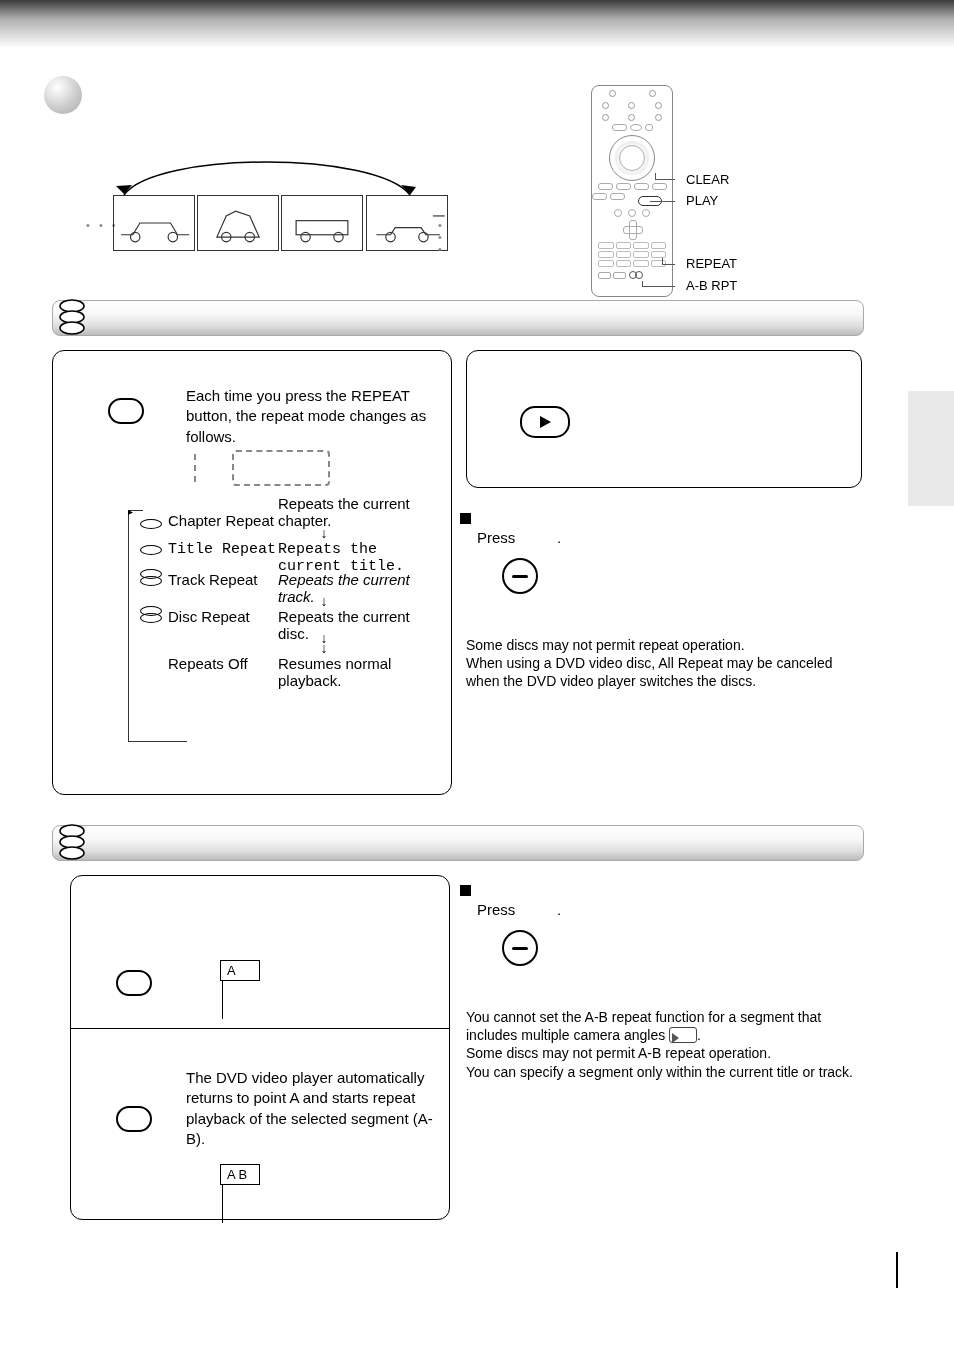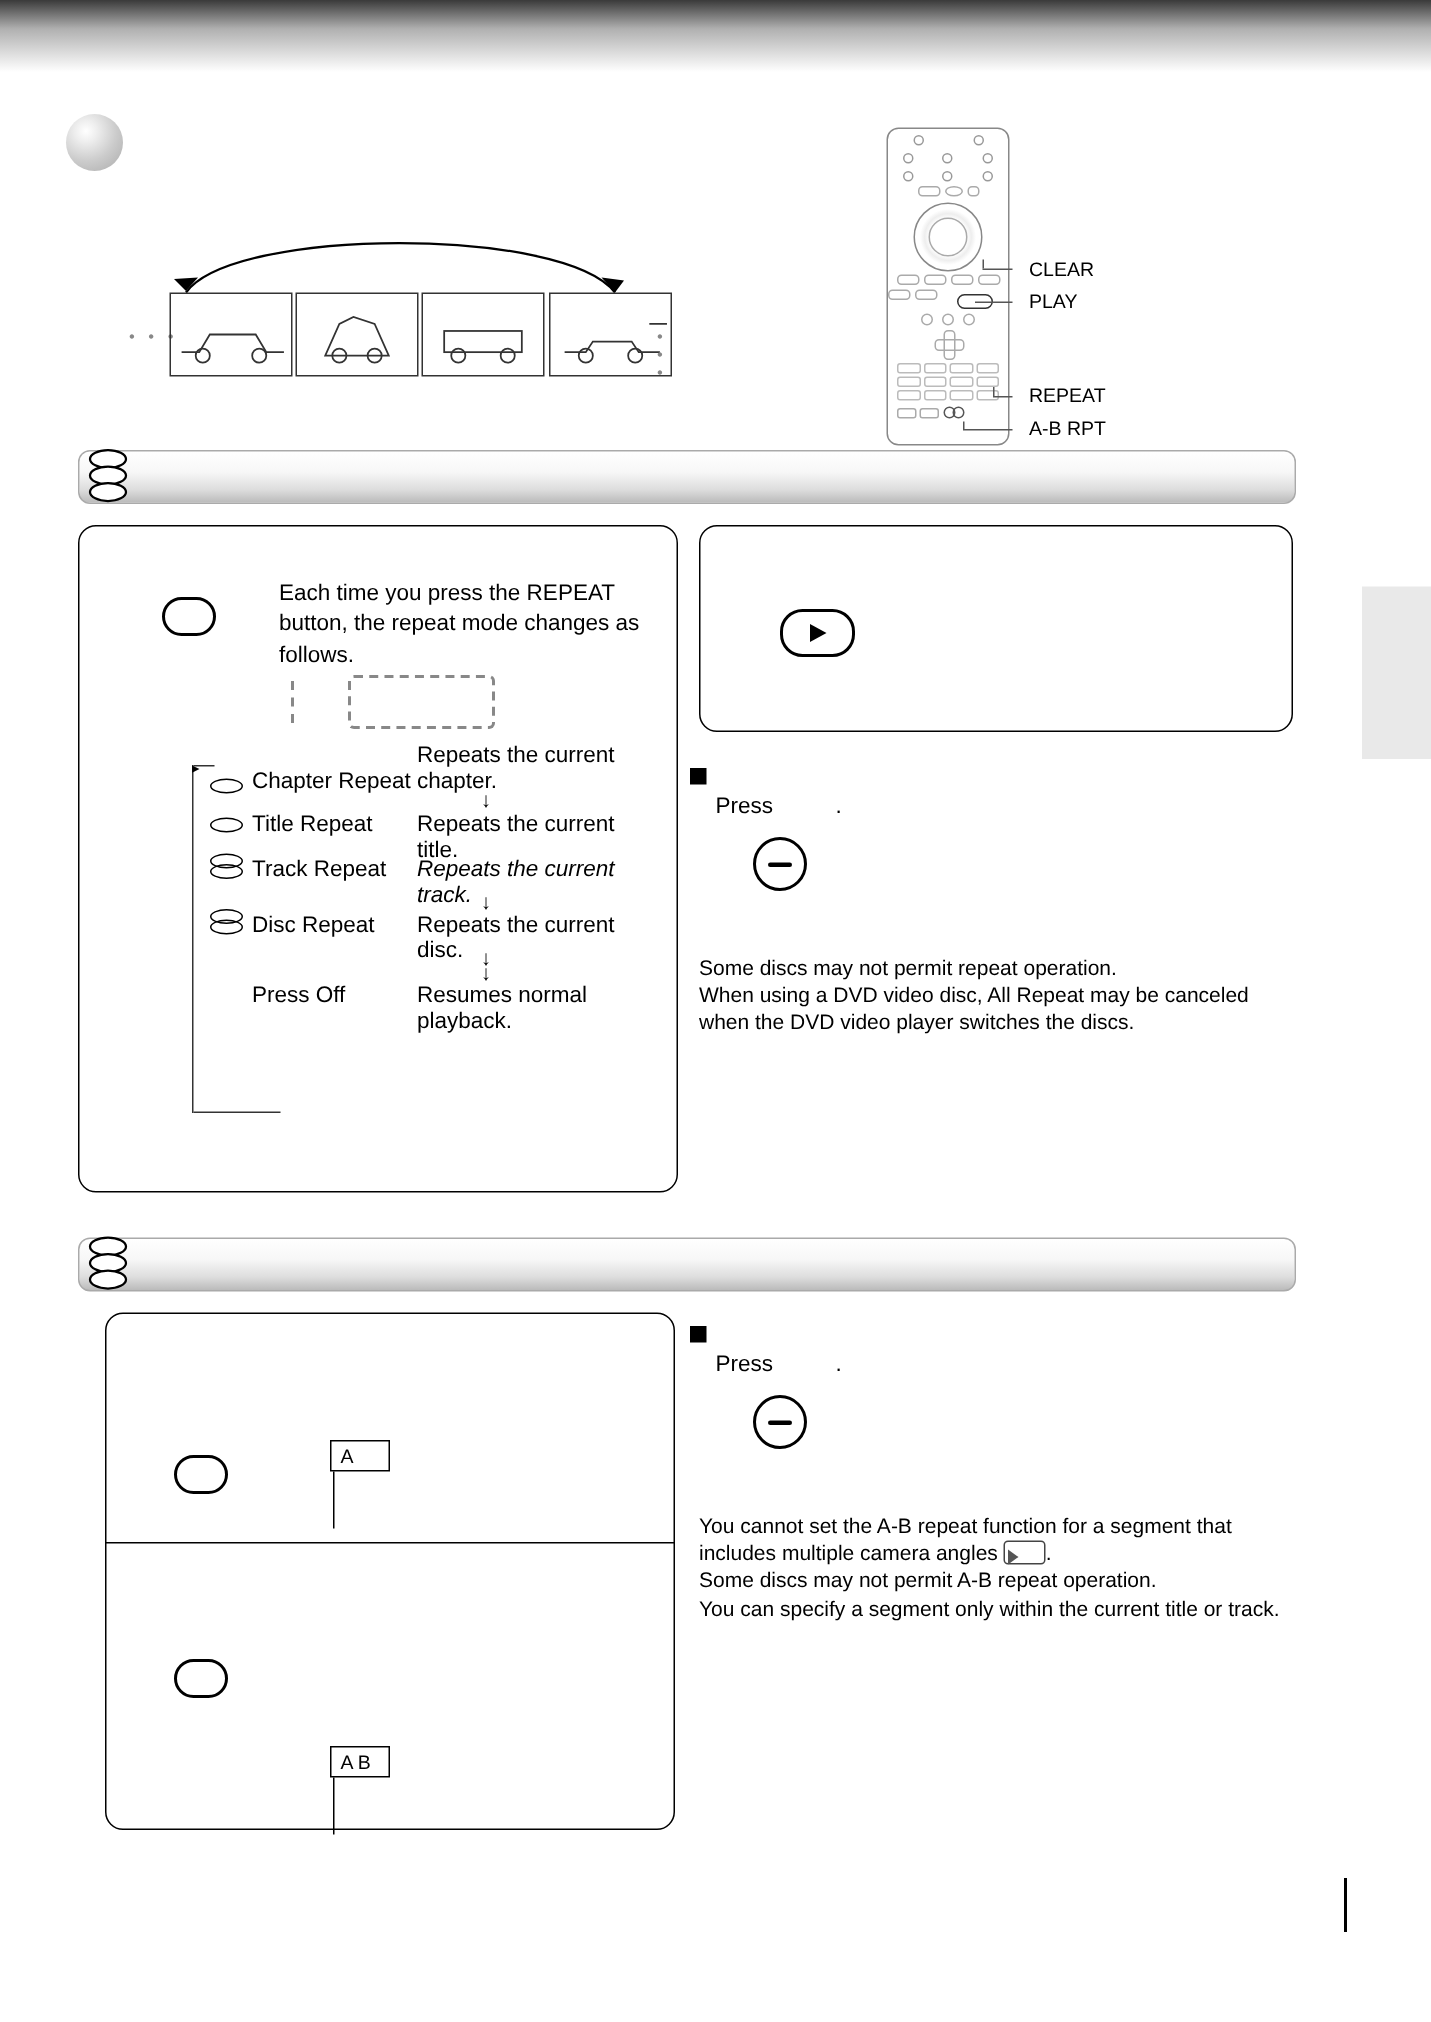--- a/index.html
+++ b/index.html
@@ -215,21 +215,21 @@
   </div>
   <div class="repeat-table" style="top:503px;left:140px;width:300px;">
 
     <div class="row" style="display:flex;align-items:flex-end;">
       <span class="ring" style="margin-top:4px;"></span>
       <span class="mode" style="margin-left:6px;width:110px;">Chapter Repeat</span>
       <span class="desc" style="width:150px;">Repeats the current chapter.</span>
     </div>
     <span class="darrow" style="margin-left:68px;">↓</span>
 
-    <div class="row" style="display:flex;align-items:flex-start;">
+    <div class="row" style="display:flex;align-items:flex-start;font-family:Liberation Mono, monospace;">
       <span class="ring" style="margin-top:4px;"></span>
       <span class="mode" style="margin-left:6px;width:110px;">Title Repeat</span>
       <span class="desc" style="width:150px;">Repeats the current title.</span>
     </div>
 
     <div class="row" style="display:flex;align-items:flex-start;margin-top:4px;">
       <span style="display:inline-flex;flex-direction:column;margin-top:-2px;">
           <span class="ring"></span>
           <span class="ring" style="margin-top:-3px;"></span>
         </span>
@@ -245,21 +245,21 @@
         </span>
       <span class="mode" style="margin-left:6px;width:110px;">Disc Repeat</span>
       <span class="desc" style="width:150px;">Repeats the current disc.</span>
     </div>
     <span class="darrow" style="margin-left:68px;">↓</span>
 
     <span class="darrow" style="margin-left:68px;">↓</span>
 
     <div class="row" style="display:flex;align-items:flex-start;">
       <span style="width:22px;"></span>
-      <span class="mode" style="margin-left:6px;width:110px;">Press Off</span>
+      <span class="mode" style="margin-left:6px;width:110px;">Repeats Off</span>
       <span class="desc" style="width:150px;">Resumes normal playback.</span>
     </div>
   </div>
 
   <div class="box" style="top:350px;left:466px;width:396px;height:138px;"></div>
   <div style="position:absolute;top:406px;left:520px;">
     <span class="playbtn">
         <svg width="14" height="14" viewBox="0 0 14 14">
           <polygon points="2,1 13,7 2,13" fill="#000"></polygon>
         </svg>
@@ -290,20 +290,21 @@
 
   <div style="position:absolute;top:1028px;left:70px;width:380px;border-top:1px solid #000;"></div>
 
   <div class="step" style="top:970px;left:116px;"><span class="sbtn"></span></div>
   <div style="position:absolute;top:960px;left:220px;">
     <span class="indicator"><span>A</span></span>
     <div style="border-left:1px solid #000;height:38px;margin-left:2px;"></div>
   </div>
 
   <div class="step" style="top:1106px;left:116px;"><span class="sbtn"></span></div>
+  <div class="txt" style="position:absolute;top:1068px;left:186px;width:254px;">The DVD video player automatically returns to point A and starts repeat playback of the selected segment (A-B).</div>
   <div style="position:absolute;top:1164px;left:220px;">
     <span class="indicator"><span>A  B</span></span>
     <div style="border-left:1px solid #000;height:38px;margin-left:2px;"></div>
   </div>
 
   <div style="position:absolute;top:880px;left:460px;"><span class="sqbullet"></span></div>
   <div class="txt" style="position:absolute;top:900px;left:477px;">
     <span>Press</span>&nbsp;&nbsp;&nbsp;&nbsp;&nbsp;&nbsp;&nbsp;&nbsp;&nbsp;&nbsp;<span>.</span>
   </div>
   <div style="position:absolute;top:930px;left:502px;"><span class="clearbtn">

